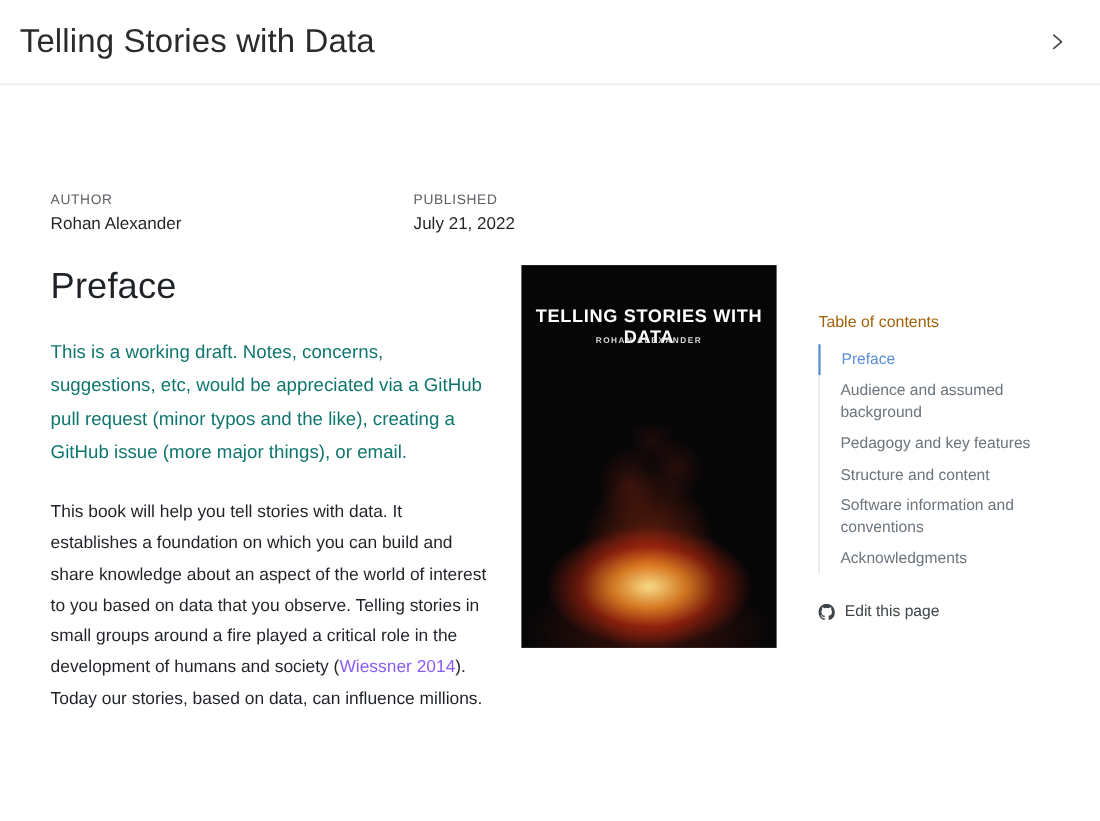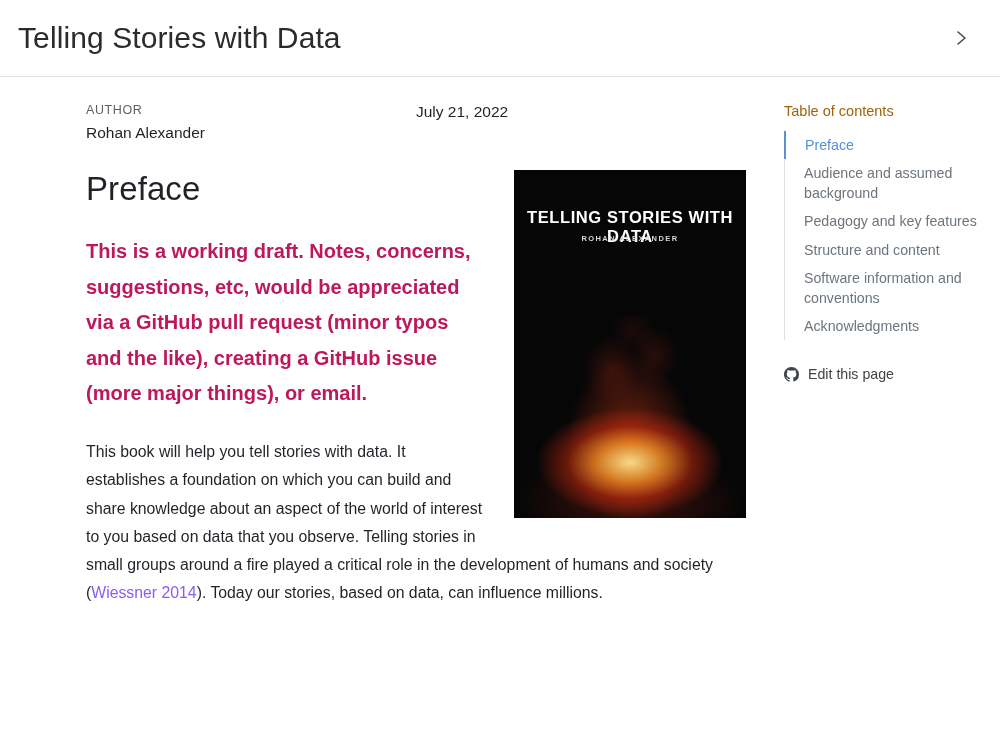--- a/index.html
+++ b/index.html
@@ -38,23 +38,22 @@
     align-items: center;
     justify-content: center;
     color: #4a4a4a;
     cursor: pointer;
   }
   .header-toggle svg { display: block; }
 
   
   .page-wrap {
     display: flex;
-    align-items: flex-start;
+    align-items: center;
     height: 669px;
-    padding-left: 40px;
   }
   .content-col {
     width: 726px;
     padding: 26px 20px 0 46px;
   }
   .toc-col {
     width: 274px;
     padding: 26px 18px 0 18px;
   }
 
@@ -132,25 +131,25 @@
     transform: translateX(-50%);
     width: 150px;
     height: 180px;
     background:
       radial-gradient(ellipse 40px 48px at 38% 30%, rgba(130,35,20,0.38) 0%, rgba(0,0,0,0) 72%),
       radial-gradient(ellipse 34px 40px at 66% 22%, rgba(120,32,18,0.30) 0%, rgba(0,0,0,0) 72%),
       radial-gradient(ellipse 30px 30px at 52% 8%, rgba(110,30,18,0.22) 0%, rgba(0,0,0,0) 72%);
     pointer-events: none;
   }
   .lede {
-    font-size: 20px;
-    font-weight: bold;
+    font-size: 17px;
+    font-weight: normal;
     line-height: 1.78;
     margin: 0 0 26px 0;
-    color: #be185d;
+    color: #0f766e;
   }
   p.para {
     font-size: 15.8px;
     line-height: 1.79;
     margin: 0 0 25px 0;
     color: #1f2328;
   }
   a.cite {
     color: #8b5cf6;
     text-decoration: none;
@@ -206,20 +205,21 @@
 <div class="page-wrap">
 
   <div class="content-col">
 
     <div class="meta-row">
       <div class="meta-block">
         <div class="meta-label">AUTHOR</div>
         <div class="meta-value">Rohan Alexander</div>
       </div>
       <div class="meta-block">
+        <div class="meta-label">PUBLISHED</div>
         <div class="meta-value">July 21, 2022</div>
       </div>
     </div>
 
     <div class="body-area">
 
       <figure class="cover-figure">
         <div class="cover-img">
           <div class="cover-title">TELLING STORIES WITH DATA</div>
           <div class="cover-author">ROHAN ALEXANDER</div>

